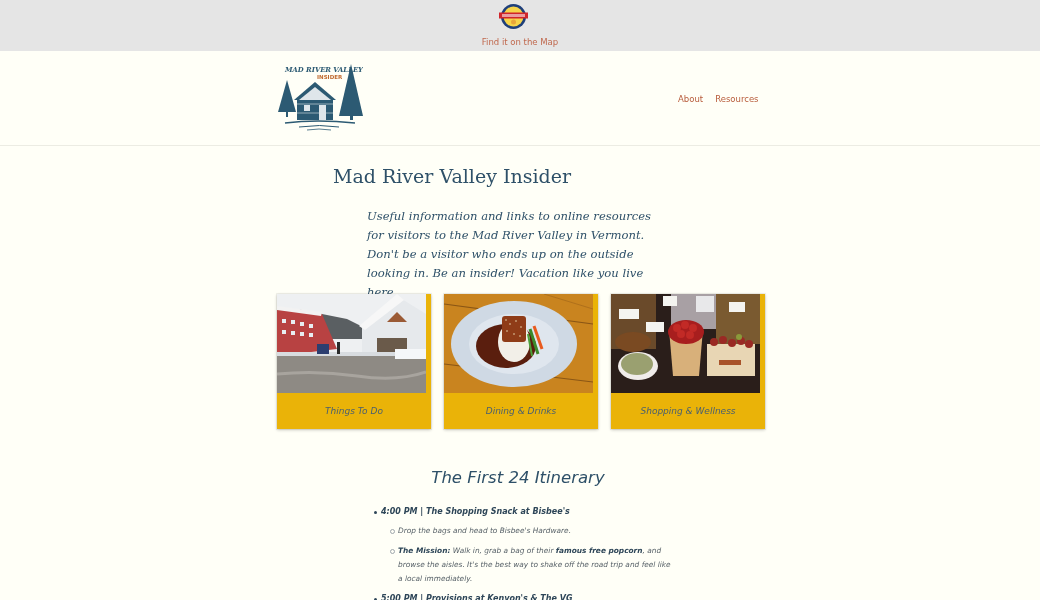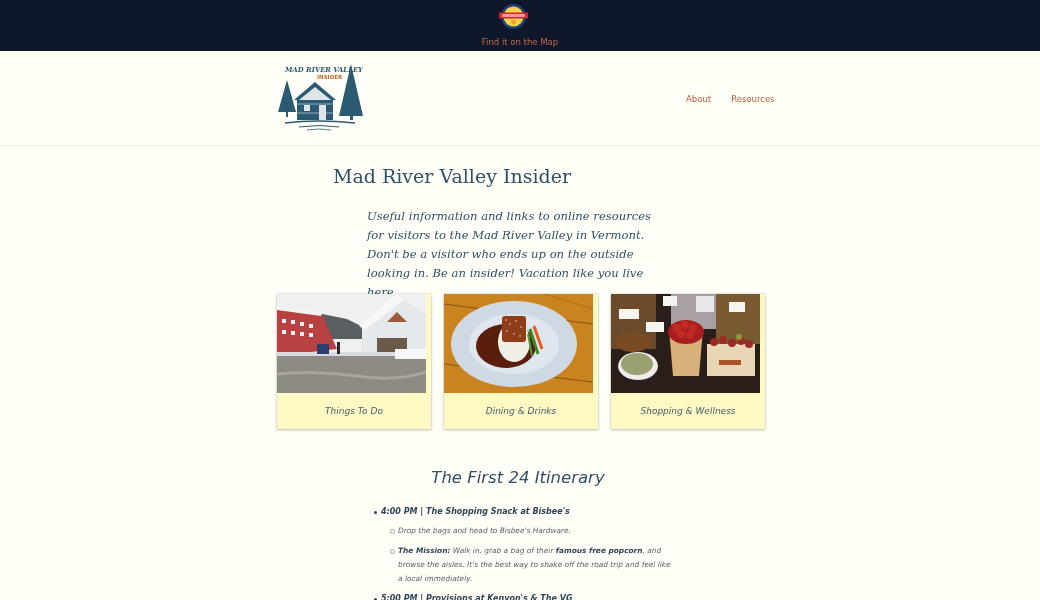--- a/index.html
+++ b/index.html
@@ -5,21 +5,21 @@
     * { box-sizing: border-box; margin: 0; padding: 0; }
     html, body { width: 1040px; height: 600px; overflow: hidden; }
     body {
       background: #fffff7;
       font-family: "Liberation Sans", sans-serif;
       color: #2d4a5e;
     }
     
     .topbar {
       height: 51px;
-      background: #0f172a;
+      background: #e5e5e5;
       position: relative;
       text-align: center;
     }
     .badge {
       position: absolute;
       left: 497px; top: 3px;
       width: 33px; height: 27px;
     }
     .map-link {
       position: absolute;
@@ -43,21 +43,20 @@
     .nav {
       position: absolute;
       top: 43px; left: 678px;
       display: flex; gap: 12px;
     }
     .nav a {
       font-size: 8.5px;
       color: #b85c3c;
       text-decoration: none;
       font-family: "DejaVu Sans", sans-serif;
-      margin-left: 8px;
     }
     
     .title {
       position: absolute;
       top: 165px; left: 0; width: 904px;
       text-align: center;
       font-family: "DejaVu Serif", serif;
       font-size: 19px;
       color: #2e5068;
       font-weight: normal;
@@ -72,21 +71,21 @@
       color: #2e5068;
     }
     
     .cards {
       position: absolute;
       top: 294px; left: 277px;
       display: flex; gap: 13px;
     }
     .card {
       width: 154px; height: 135px;
-      background: #fef9c3;
+      background: #eab308;
       box-shadow: 0 1px 3px rgba(0,0,0,0.22), 0 0 0 1px rgba(0,0,0,0.05);
       cursor: pointer;
     }
     .card-img { width: 149px; height: 99px; display: block; overflow: hidden; }
     .card-label {
       height: 36px;
       display: flex; align-items: center; justify-content: center;
       font-family: "DejaVu Sans", sans-serif;
       font-style: italic;
       font-size: 9px;

